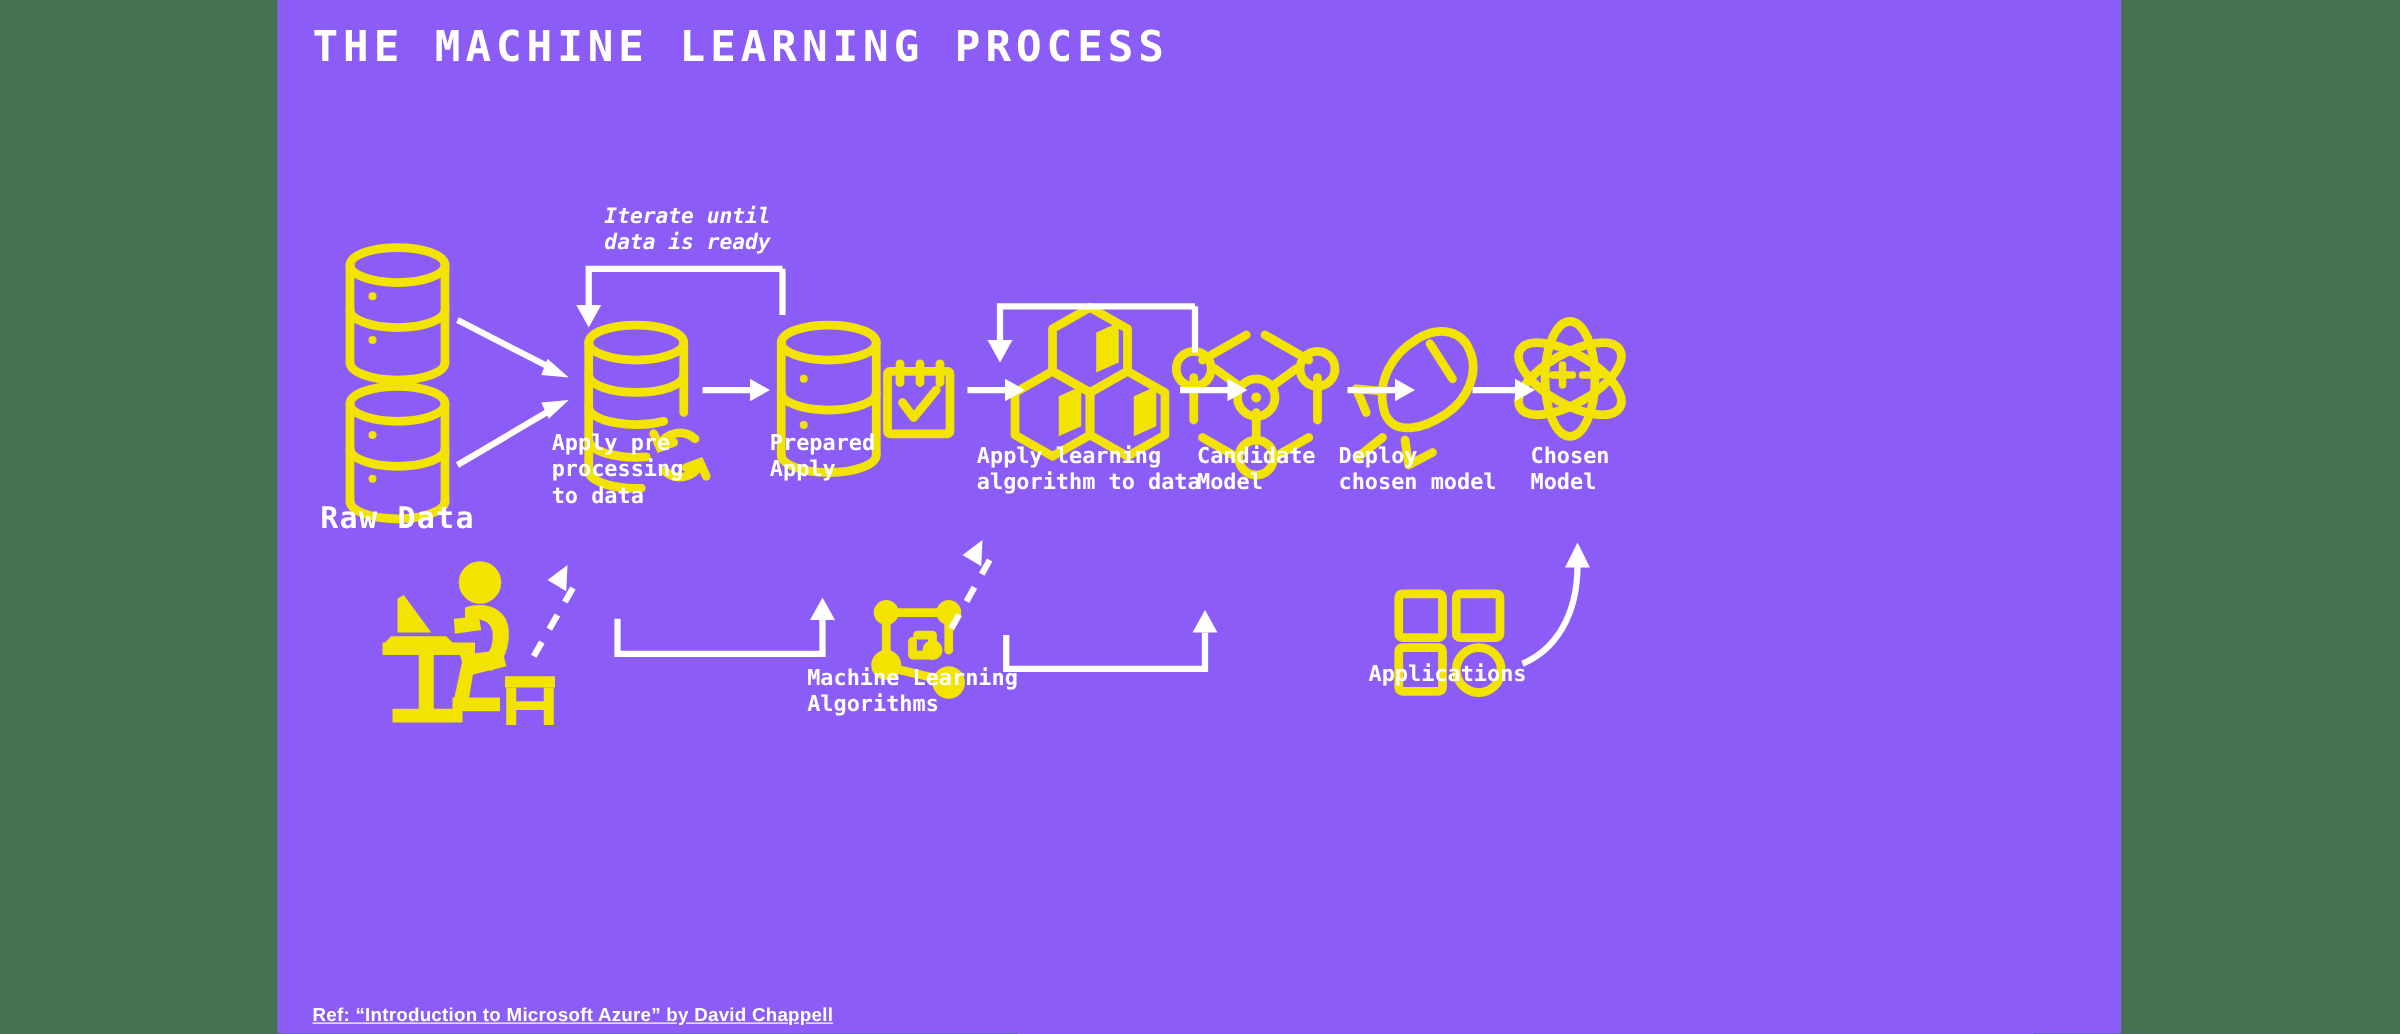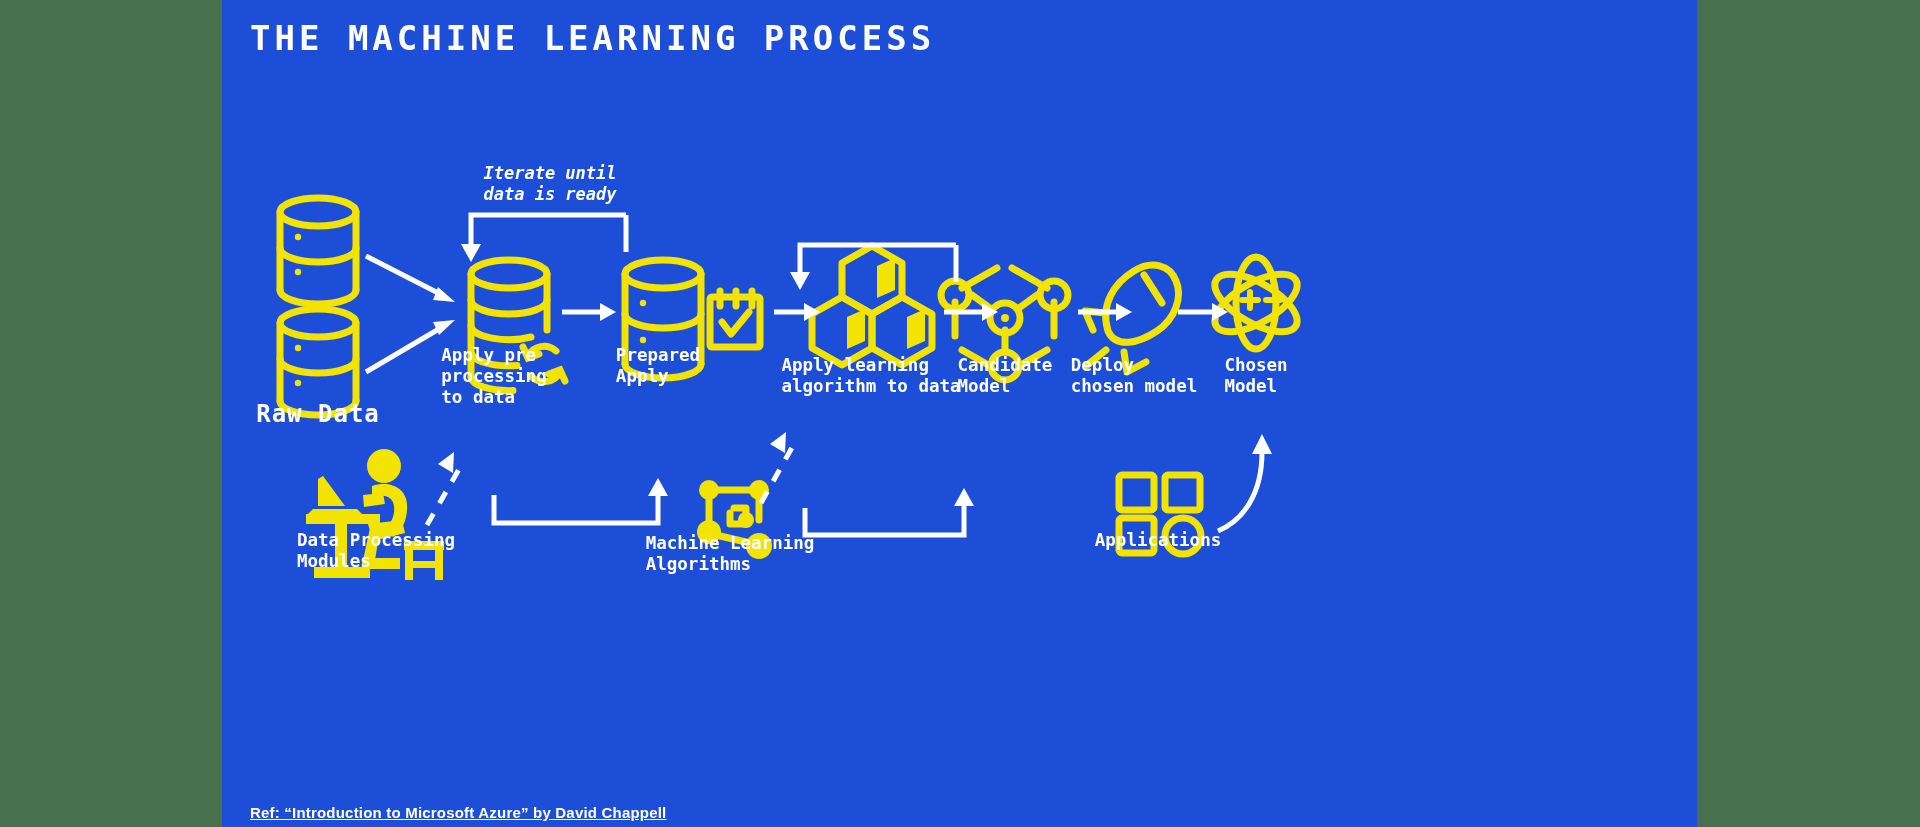--- a/index.html
+++ b/index.html
@@ -9,21 +9,21 @@
     overflow: hidden;
     background: #47704e;
     font-family: "DejaVu Sans Mono", monospace;
   }
   #root { position: relative; width: 1920px; height: 827px; }
 
   .slide {
     position: absolute;
     left: 222px; top: 0;
     width: 1475px; height: 827px;
-    background: #1d4ed8;
+    background: #8b5cf6;
     overflow: hidden;
   }
 
   .title {
     position: absolute;
     left: 28px; top: 18px;
     color: #ffffff;
     font-family: "DejaVu Sans Mono", monospace;
     font-weight: bold;
     font-size: 34px;
@@ -304,22 +304,20 @@
 
       <div class="lbl" style="left:783px; top:355px;">Candidate
 Model</div>
 
       <div class="lbl" style="left:912px; top:355px;">Deploy
 chosen model</div>
 
       <div class="lbl" style="left:1034px; top:355px;">Chosen
 Model</div>
 
-      <div class="lbl" style="left:154px; top:530px;">Data Processing
-Modules</div>
 
       <div class="lbl" style="left:508px; top:533px;">Machine Learning
 Algorithms</div>
 
       <div class="lbl" style="left:936px; top:530px;">Applications</div>
 
       <div class="lbl loop" style="left:328px; top:163px;">Iterate until
 data is ready</div>
 
 

